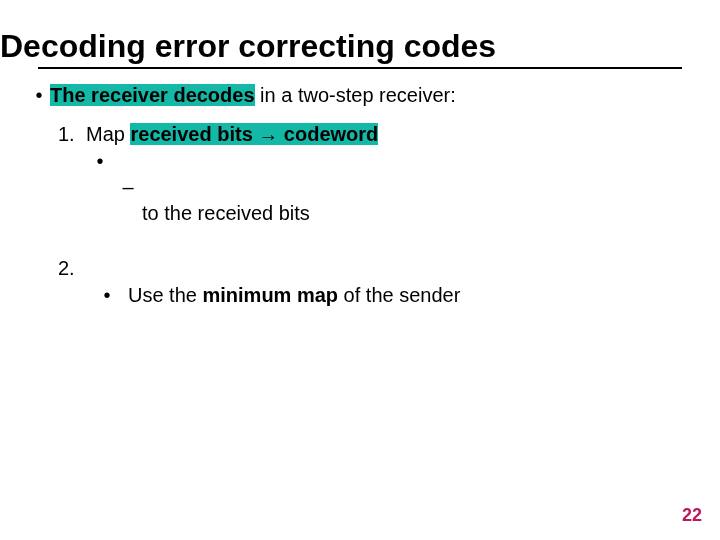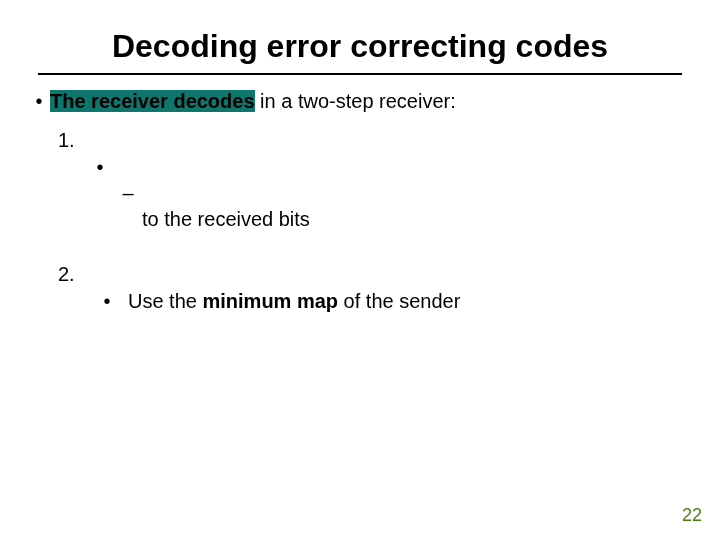--- a/index.html
+++ b/index.html
@@ -12,25 +12,24 @@
     color: #000;
     overflow: hidden;
   }
   .slide {
     position: relative;
     width: 720px;
     height: 540px;
     box-sizing: border-box;
   }
   .title {
-    text-align: center;
     font-weight: bold;
     font-size: 32px;
     padding-top: 28px;
-    padding-bottom: 8px;
+    padding-bottom: 2px;
   }
   .title-rule {
     border: none;
     border-top: 2px solid #000;
     margin: 0 38px 14px 38px;
   }
   .body {
     font-size: 20px;
     line-height: 1.25;
     padding: 0 28px;
@@ -67,30 +66,30 @@
   }
   .lvl4 .dash {
     width: 28px;
     flex: 0 0 28px;
     text-align: center;
   }
   .lvl5 {
     margin: 0 0 0 114px;
   }
   .hl {
-    background: #0f766e;
+    background: #14b8a6;
   }
   b { font-weight: bold; }
   .gap { height: 28px; }
   .pagenum {
     position: absolute;
     right: 18px;
     bottom: 14px;
-    color: #4d7c0f;
-    font-weight: normal;
+    color: #be185d;
+    font-weight: bold;
     font-size: 18px;
   }
   .lvl3-indented {
     display: flex;
     margin: 1px 0 1px 58px;
   }
   .lvl3-indented .bullet {
     width: 42px;
     flex: 0 0 42px;
     text-align: center;
@@ -108,20 +107,23 @@
 
     <div class="lvl1">
       <div class="bullet">•</div>
       <div>
         <b class="hl">The receiver decodes</b><span> in a two-step receiver:</span>
       </div>
     </div>
 
     <div class="lvl2">
       <div class="num">1.</div>
+      <div>
+        <span>Map </span><b class="hl"><span>received bits </span><span>→</span><span> codeword</span></b>
+      </div>
     </div>
 
     <div class="lvl3">
       <div class="bullet">•</div>
     </div>
 
     <div class="lvl4">
       <div class="dash">–</div>
     </div>
     <div class="lvl5">to the received bits</div>

